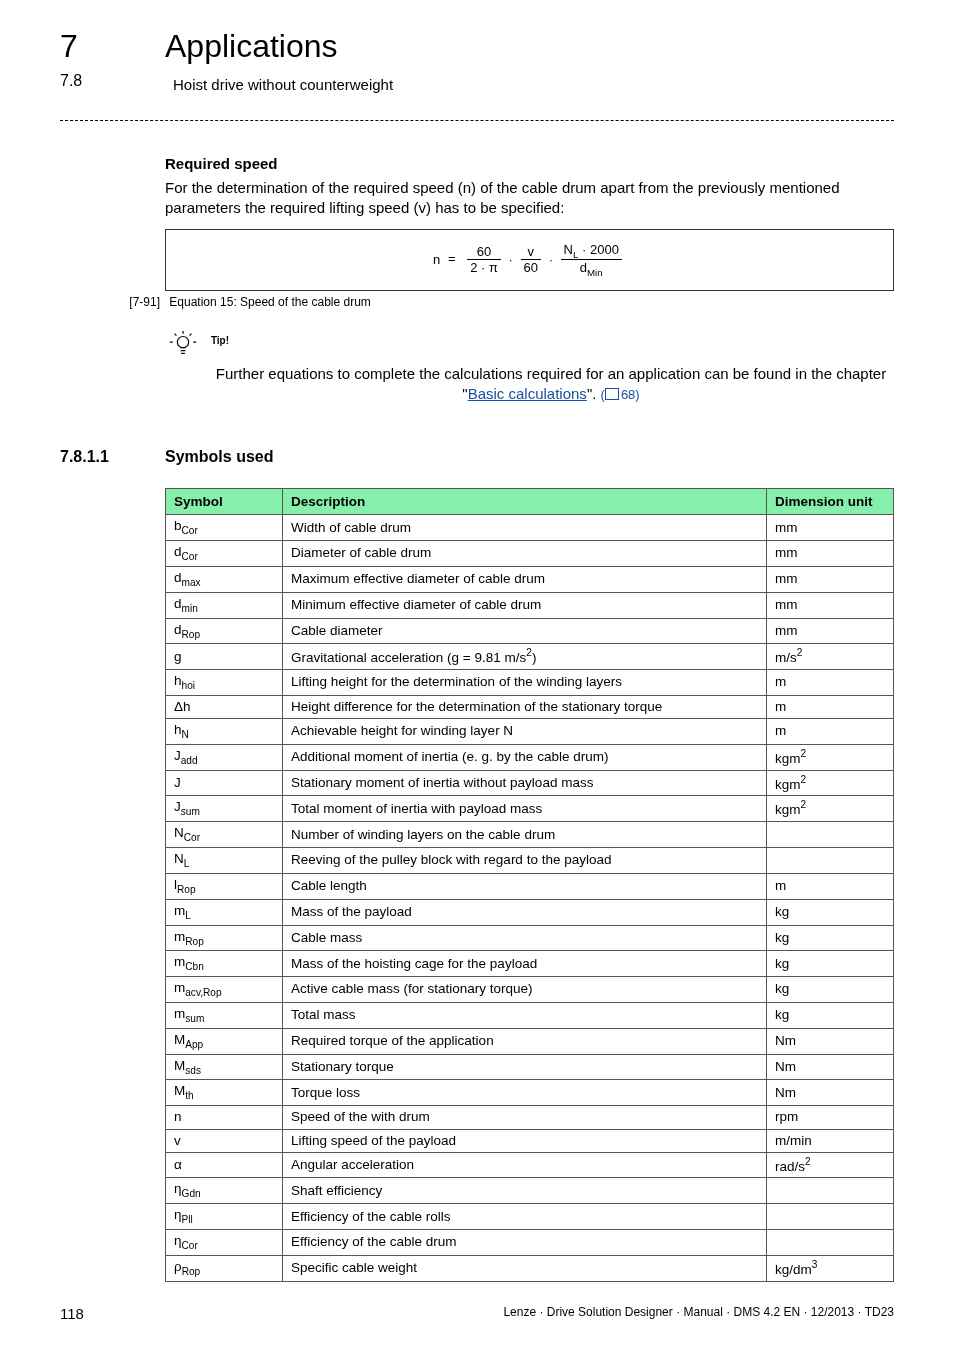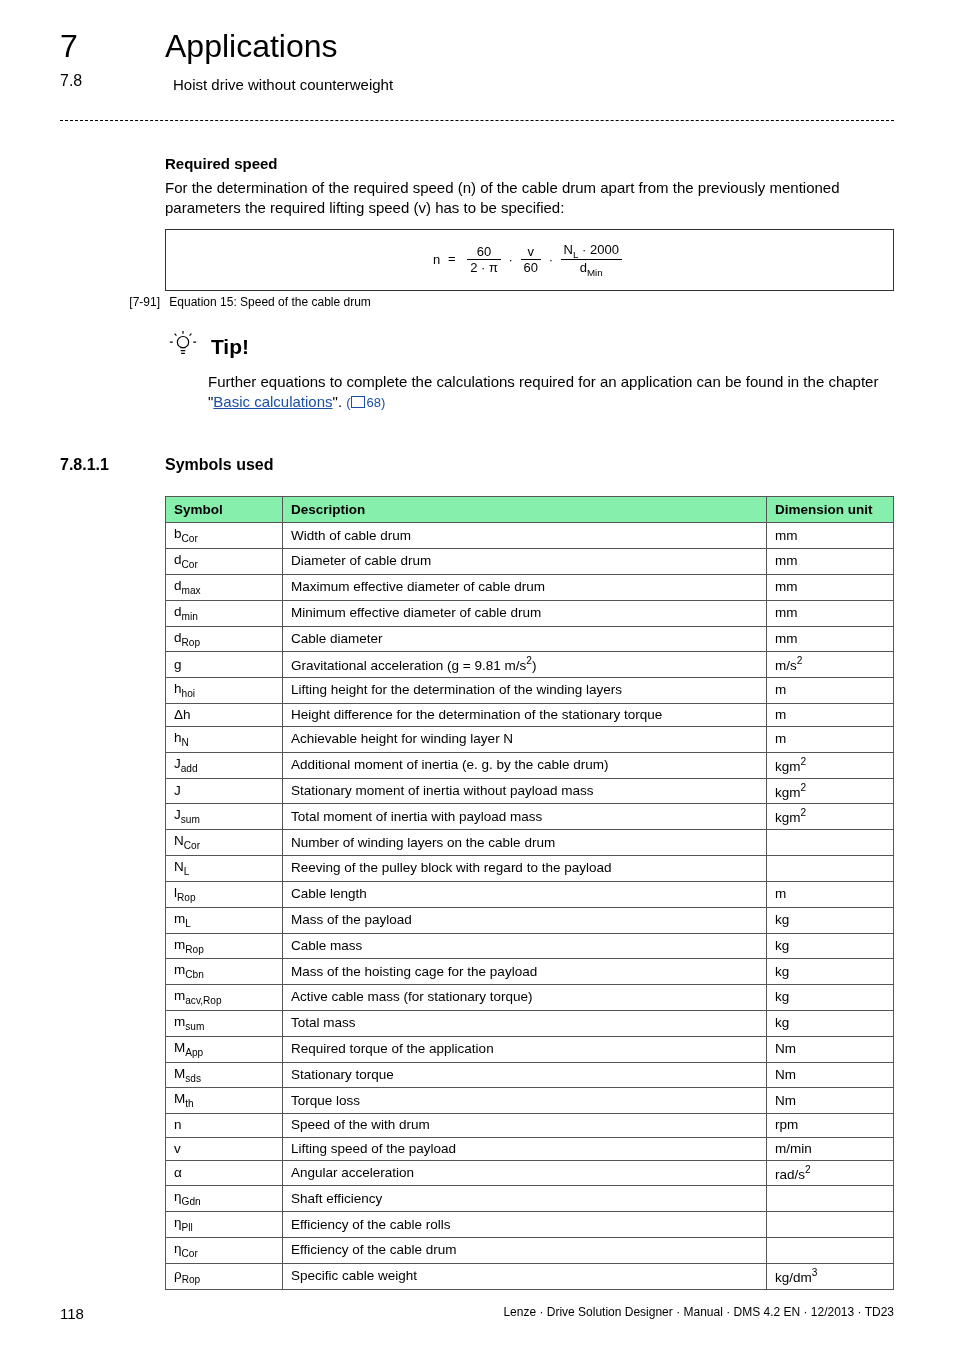--- a/index.html
+++ b/index.html
@@ -107,29 +107,30 @@
   .tip-icon {
     display: inline-block;
     vertical-align: top;
     width: 36px;
     text-align: center;
     margin-right: 6px;
   }
   .tip-label {
     display: inline-block;
     font-weight: 700;
-    font-size: 21px;
+    font-size: 10px;
     vertical-align: top;
     padding-top: 6px;
   }
   .tip-body {
     margin-left: 148px;
-    margin-top: 10px;
+    margin-top: 2px;
     font-size: 15px;
     line-height: 1.35;
+    text-align: center;
   }
   a.link { color: #1a4fa3; text-decoration: underline; }
   .pageref { color: #1a4fa3; font-size: 13px;}
   .book-icon {
     display:inline-block;
     width:12px; height:10px;
     border:1px solid #1a4fa3;
     position:relative;
     vertical-align: -1px;
     margin-right:2px;

